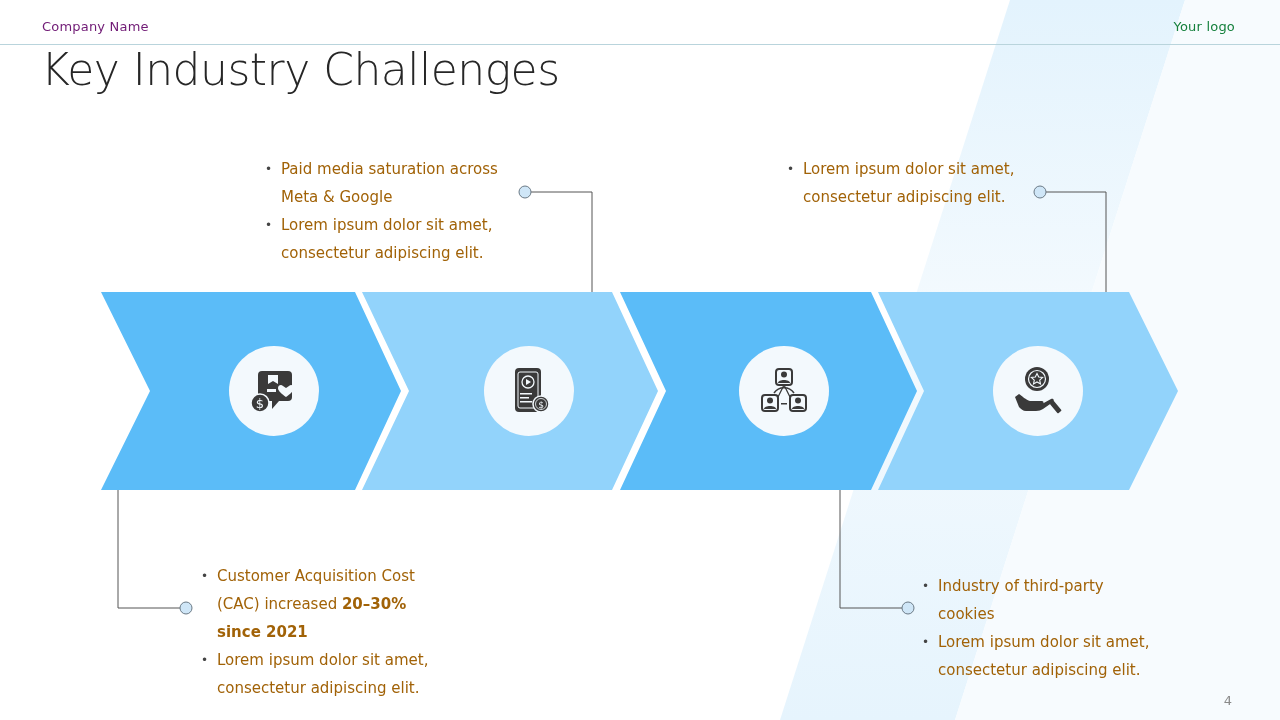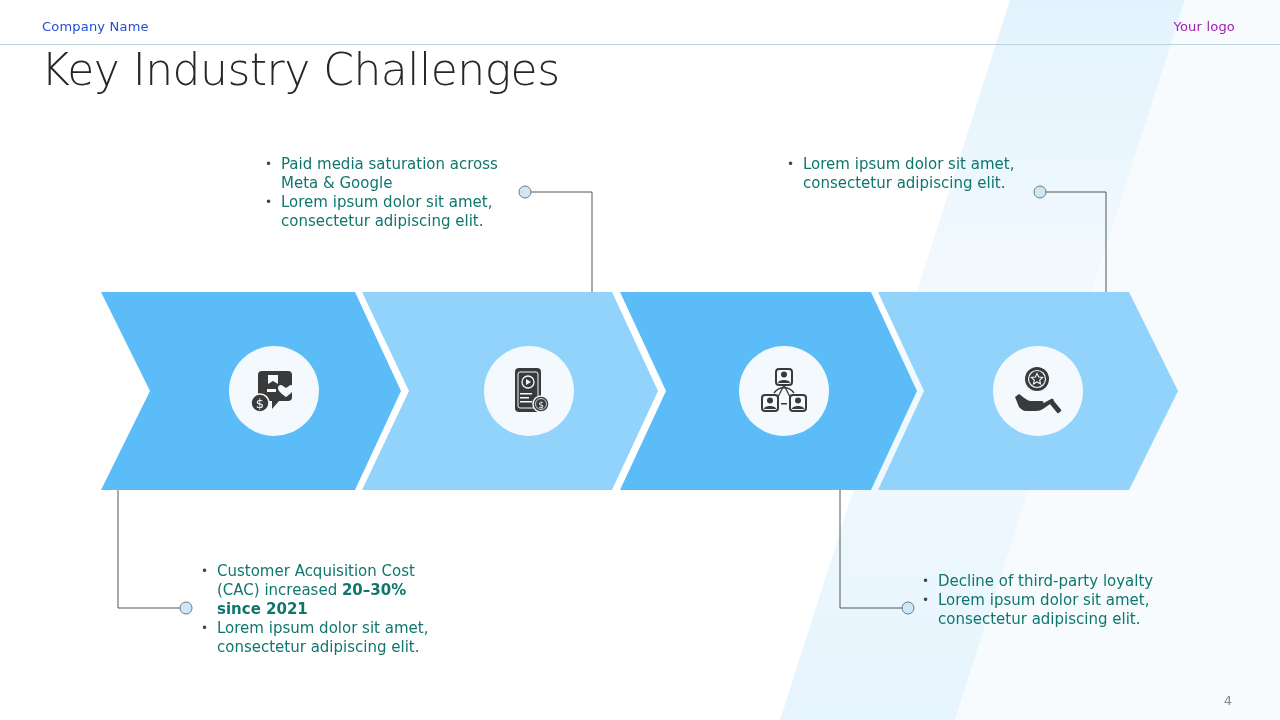--- a/index.html
+++ b/index.html
@@ -1,29 +1,29 @@
 <!DOCTYPE html>
 <html><head>
 <meta charset="utf-8">
 <style>
   * { box-sizing: border-box; margin: 0; padding: 0; }
   html, body { width: 1280px; height: 720px; overflow: hidden; background: #ffffff; }
   body { position: relative; font-family: "DejaVu Sans", "Liberation Sans", sans-serif; color: #2b2b2b; }
 
   .bg-layer { position: absolute; inset: 0; z-index: 0; }
 
-  .header-company { position: absolute; left: 42px; top: 19px; font-size: 13px; color: #1d4ed8; letter-spacing: 0.2px; }
-  .header-logo { position: absolute; right: 45px; top: 19px; font-size: 13px; color: #a21caf; letter-spacing: 0.2px; }
+  .header-company { position: absolute; left: 42px; top: 19px; font-size: 13px; color: #701a75; letter-spacing: 0.2px; }
+  .header-logo { position: absolute; right: 45px; top: 19px; font-size: 13px; color: #15803d; letter-spacing: 0.2px; }
   .header-rule { position: absolute; left: 0; right: 0; top: 44px; height: 1px; background: #b9d4dc; }
 
   .page-title { position: absolute; left: 41px; top: 44px; font-size: 44px; font-weight: 300; color: #262626; letter-spacing: -0.5px; font-family: "DejaVu Sans", sans-serif; }
 
   .diagram { position: absolute; inset: 0; z-index: 1; }
 
-  .callout { position: absolute; z-index: 2; font-size: 15px; line-height: 19px; color: #0f766e; }
+  .callout { position: absolute; z-index: 2; font-size: 15px; line-height: 28px; color: #a16207; }
   .callout ul { list-style: none; }
   .callout li { position: relative; padding-left: 16px; }
   .callout li::before { content: "\2022"; position: absolute; left: 0; top: 0; font-size: 12px; color: #444; }
   .callout b { font-weight: bold; }
 
   .icon-circle { position: absolute; width: 90px; height: 90px; border-radius: 50%; background: #f3f9fd; z-index: 2; display: flex; align-items: center; justify-content: center; }
   .icon-circle svg { width: 56px; height: 56px; }
 
   .page-number { position: absolute; right: 48px; bottom: 12px; font-size: 13px; color: #8a8a8a; z-index: 2; }
 </style>
@@ -131,21 +131,21 @@
 
 <div class="callout" style="left:265px; top:155px; width:250px;">
   <ul>
     <li>Paid media saturation across Meta &amp; Google</li>
     <li>Lorem ipsum dolor sit amet, consectetur adipiscing elit.</li>
   </ul>
 </div>
 
 <div class="callout" style="left:922px; top:572px; width:240px;">
   <ul>
-    <li>Decline of third-party loyalty</li>
+    <li>Industry of third-party cookies</li>
     <li>Lorem ipsum dolor sit amet, consectetur adipiscing elit.</li>
   </ul>
 </div>
 
 <div class="callout" style="left:787px; top:155px; width:240px;">
   <ul>
     <li>Lorem ipsum dolor sit amet, consectetur adipiscing elit.</li>
   </ul>
 </div>
 

